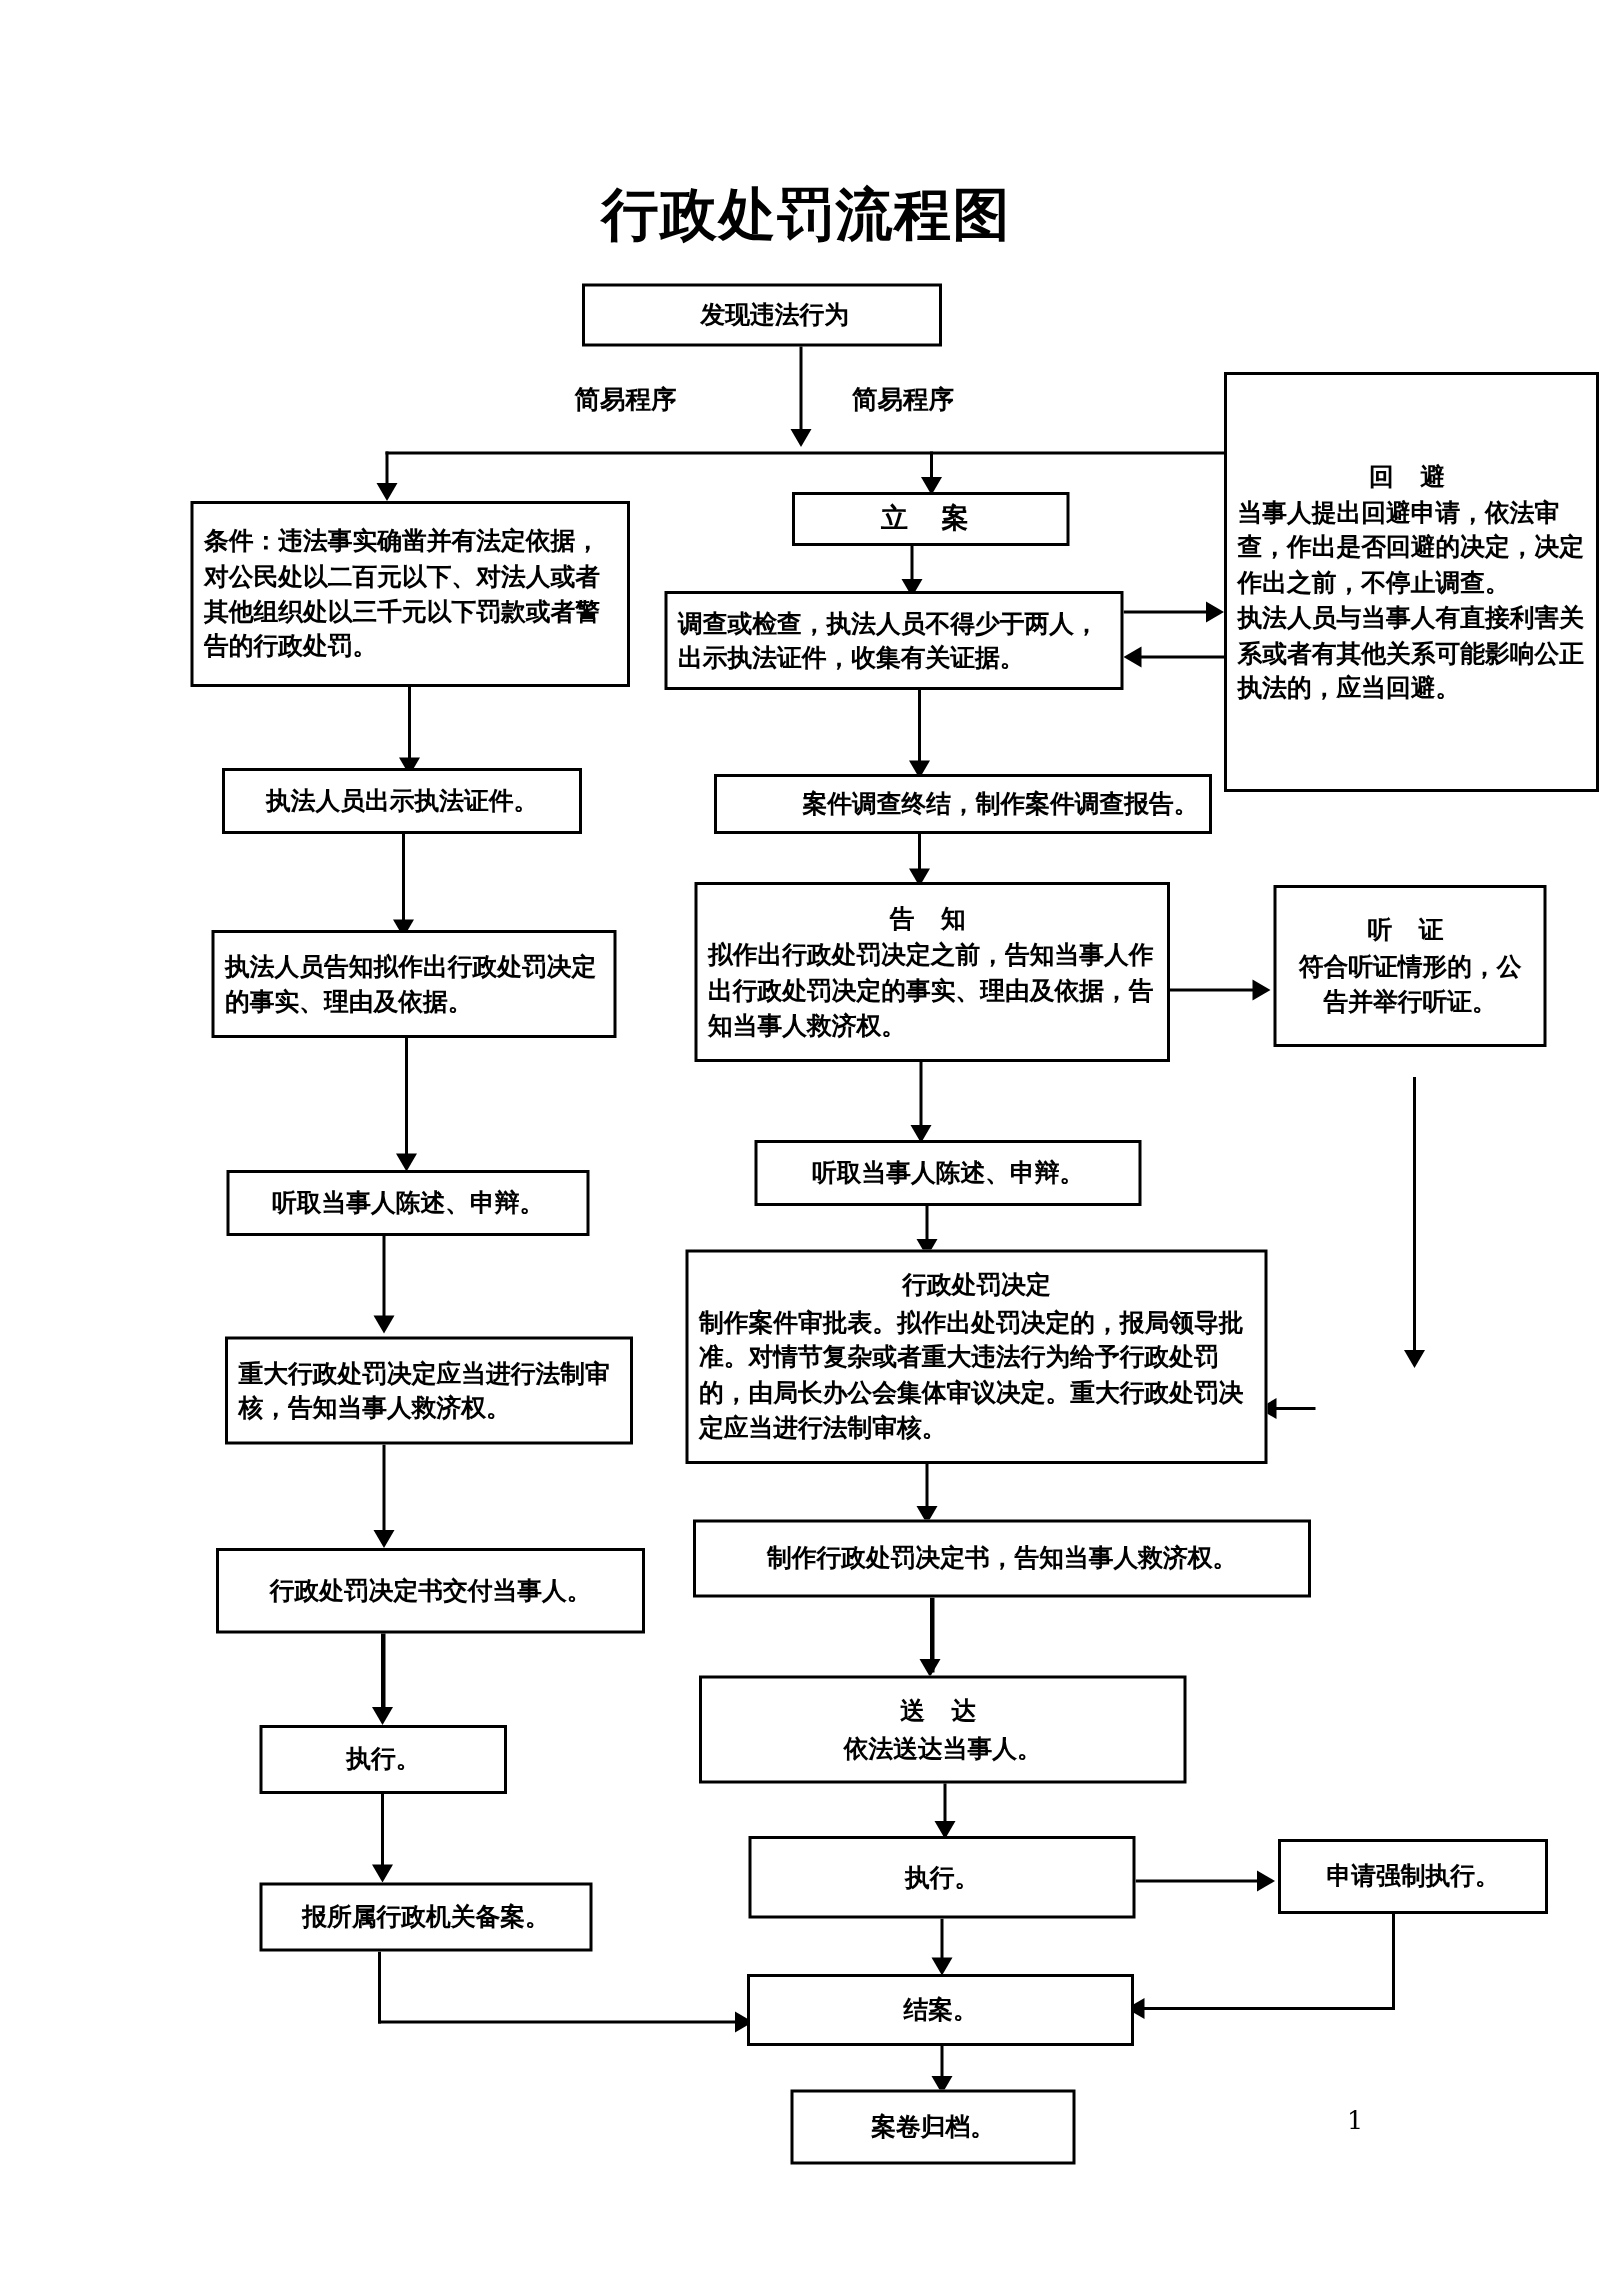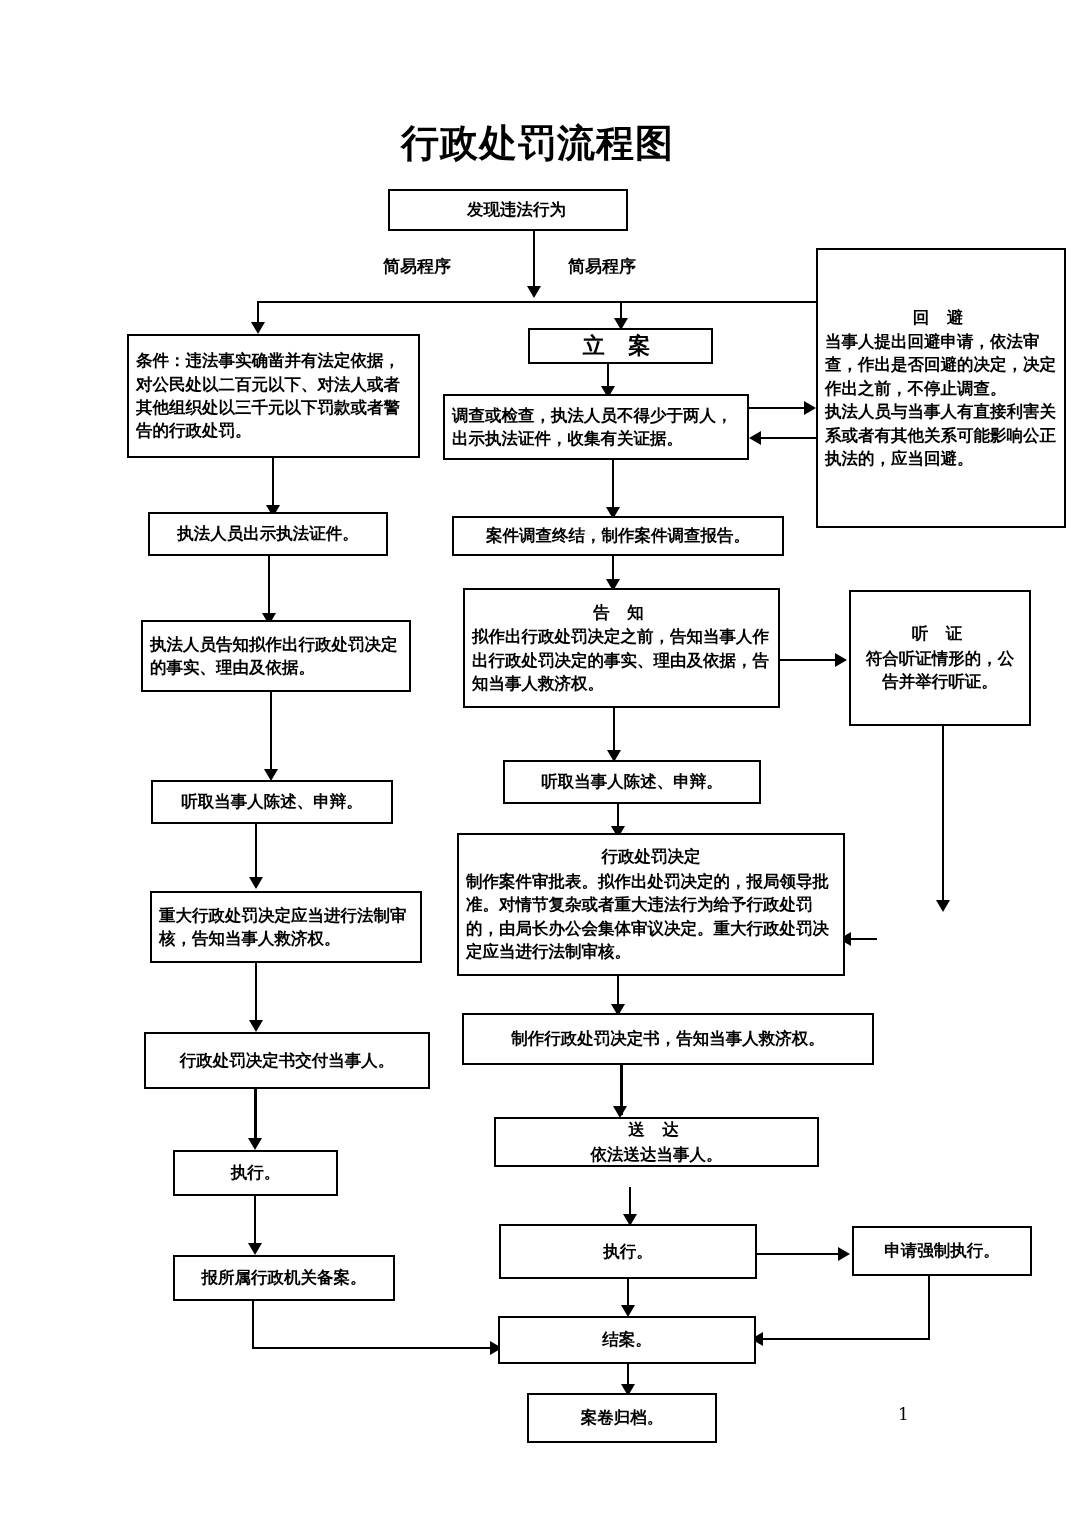--- a/index.html
+++ b/index.html
@@ -118,21 +118,21 @@
   <div class="label" style="left:568px; top:255px;">简易程序</div>
 
   <div class="ln v" style="left:257px; top:301px; height:26px;"></div>
   <div class="arw down" style="left:251px; top:322px;"></div>
 
   <div class="ln v" style="left:903px; top:301px; height:0px;"></div>
   <div class="ln v" style="left:620px; top:301px; height:22px;"></div>
   <div class="arw down" style="left:614px; top:318px;"></div>
 
   <div class="box center-all" style="left:528px; top:328px; width:185px; height:36px;">
-    <div class="bd" style="letter-spacing:8px; font-size:22px;">立  案</div>
+    <div class="bd" style="letter-spacing:8px; font-size:18px;">立  案</div>
   </div>
 
   <div class="box" style="left:127px; top:334px; width:293px; height:124px;">
     <div class="bd">条件：违法事实确凿并有法定依据，对公民处以二百元以下、对法人或者其他组织处以三千元以下罚款或者警告的行政处罚。</div>
   </div>
 
   <div class="ln v" style="left:272px; top:458px; height:56px;"></div>
   <div class="arw down" style="left:266px; top:505px;"></div>
 
   <div class="box center-all" style="left:148px; top:512px; width:240px; height:44px;">
@@ -188,36 +188,36 @@
   <div class="ln v" style="left:607px; top:364px; height:30px;"></div>
   <div class="arw down" style="left:601px; top:386px;"></div>
 
   <div class="box" style="left:443px; top:394px; width:306px; height:66px;">
     <div class="bd">调查或检查，执法人员不得少于两人，出示执法证件，收集有关证据。</div>
   </div>
 
   <div class="ln v" style="left:612px; top:460px; height:55px;"></div>
   <div class="arw down" style="left:606px; top:507px;"></div>
 
-  <div class="box center-all" style="left:452px; top:516px; width:332px; height:40px;">
+  <div class="box center-all" style="left:476px; top:516px; width:332px; height:40px;align-items:flex-end;">
     <div class="bd">案件调查终结，制作案件调查报告。</div>
   </div>
 
   <div class="ln v" style="left:612px; top:556px; height:32px;"></div>
   <div class="arw down" style="left:606px; top:579px;"></div>
 
   <div class="box" style="left:463px; top:588px; width:317px; height:120px;">
     <div class="hd">告  知</div>
     <div class="bd">拟作出行政处罚决定之前，告知当事人作出行政处罚决定的事实、理由及依据，告知当事人救济权。</div>
   </div>
 
   <div class="ln h" style="left:780px; top:659px; width:62px;"></div>
   <div class="arw right" style="left:835px; top:653px;"></div>
 
-  <div class="box center-all" style="left:849px; top:590px; width:182px; height:136px;">
+  <div class="box center-all" style="left:849px; top:590px; width:182px; height:108px;">
     <div class="hd">听  证</div>
     <div class="bd">符合听证情形的，公告并举行听证。</div>
   </div>
 
   <div class="ln v" style="left:942px; top:718px; height:190px;"></div>
   <div class="arw down" style="left:936px; top:900px;"></div>
 
 
   <div class="ln h" style="left:845px; top:938px; width:32px;"></div>
   <div class="arw left" style="left:839px; top:932px;"></div>
@@ -240,21 +240,21 @@
   <div class="ln v" style="left:617px; top:976px; height:36px;"></div>
   <div class="arw down" style="left:611px; top:1004px;"></div>
 
   <div class="box center-all" style="left:462px; top:1013px; width:412px; height:52px;">
     <div class="bd">制作行政处罚决定书，告知当事人救济权。</div>
   </div>
 
   <div class="ln thick v" style="left:620px; top:1065px; height:50px;"></div>
   <div class="arw down" style="left:613px; top:1106px;"></div>
 
-  <div class="box center-all" style="left:494px; top:1117px; width:325px; height:50px;">
+  <div class="box center-all" style="left:466px; top:1117px; width:325px; height:72px;">
     <div class="hd">送  达</div>
     <div class="bd">依法送达当事人。</div>
   </div>
 
   <div class="ln v" style="left:629px; top:1187px; height:37px;"></div>
   <div class="arw down" style="left:623px; top:1214px;"></div>
 
   <div class="box center-all" style="left:499px; top:1224px; width:258px; height:55px;">
     <div class="bd">执行。</div>
   </div>

